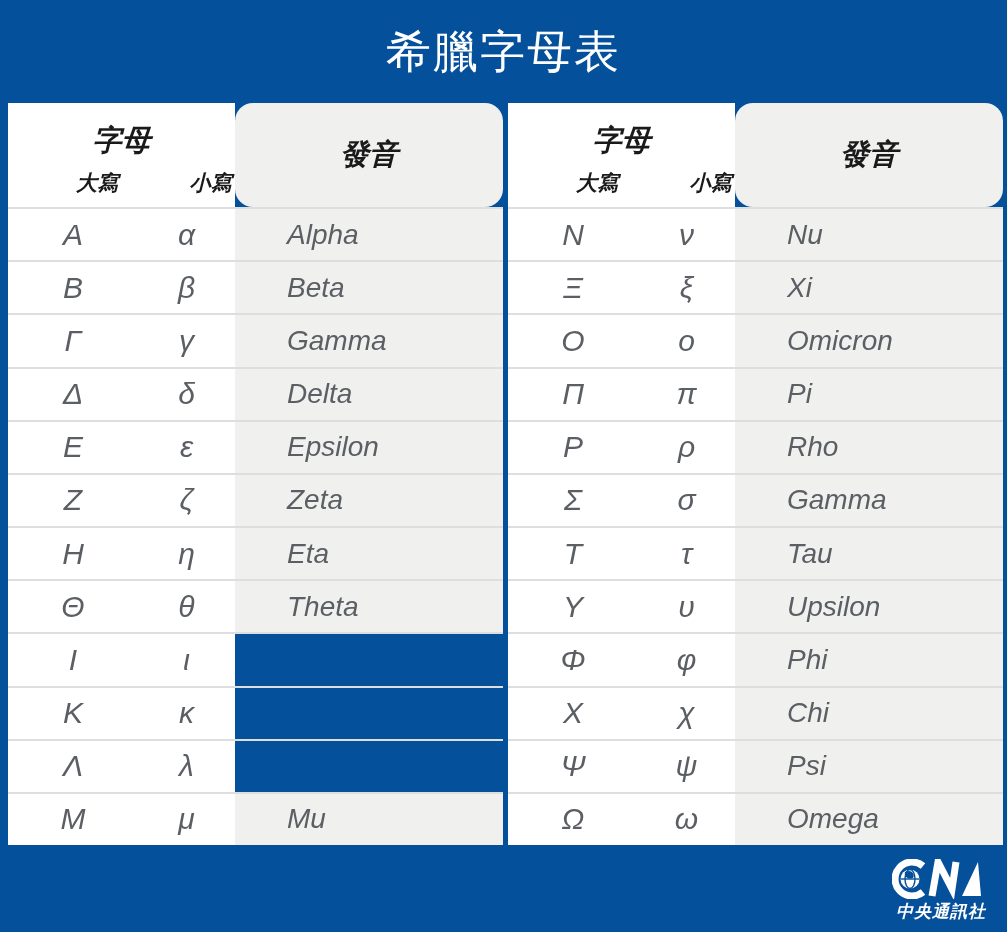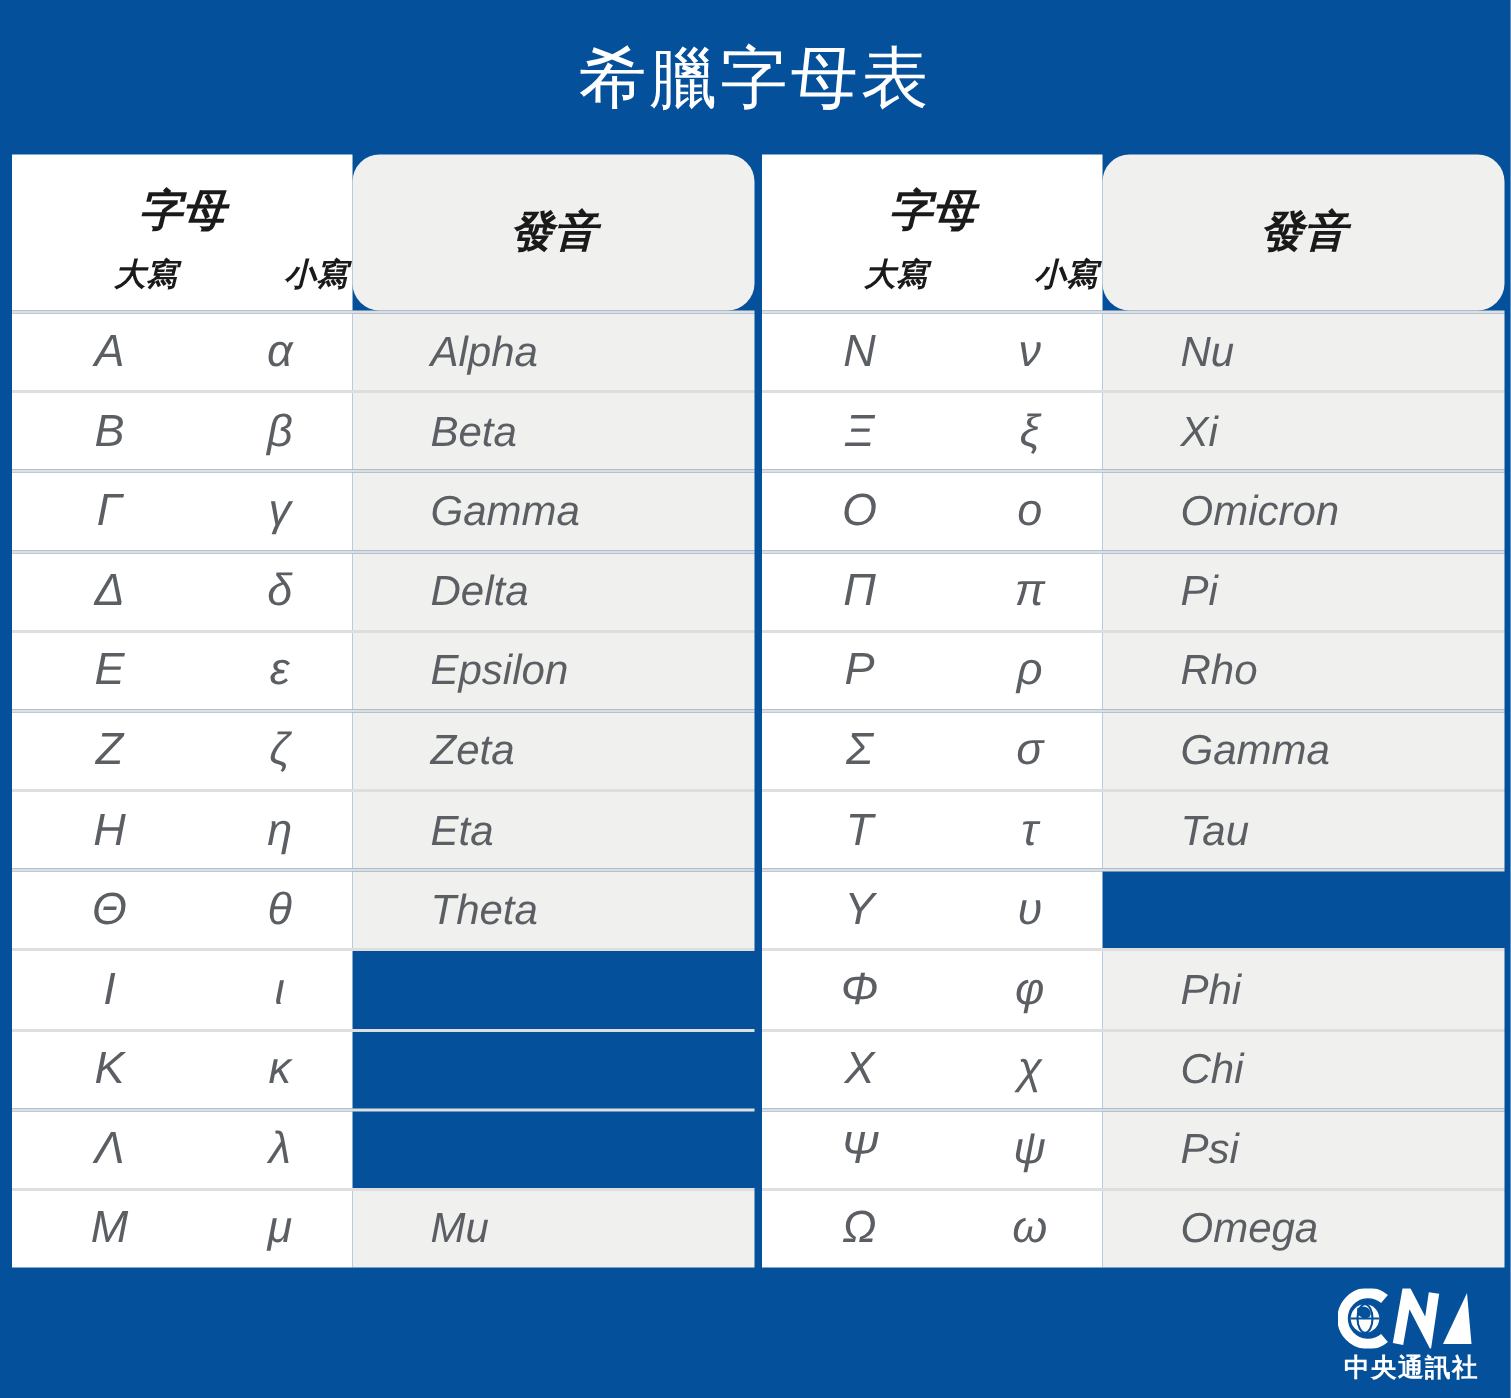--- a/index.html
+++ b/index.html
@@ -116,20 +116,21 @@
     padding-left: 52px;
     font-size: 28px;
   }
   .logo {
     position: absolute;
     right: 14px;
     bottom: 9px;
     width: 104px;
     text-align: center;
     color: #ffffff;
+    font-style: italic;
   }
   .logo svg { display: block; margin: 0 auto; }
   .logo-caption {
     font-size: 17px;
     font-weight: 700;
     letter-spacing: 1px;
     margin-top: 1px;
     white-space: nowrap;
   }
 </style>
@@ -256,20 +257,21 @@
         <div class="cell pron">Gamma</div>
       </div>
       <div class="row">
         <div class="cell upper">Τ</div>
         <div class="cell lower">τ</div>
         <div class="cell pron">Tau</div>
       </div>
       <div class="row">
         <div class="cell upper">Υ</div>
         <div class="cell lower">υ</div>
+        <div class="cell pron">Upsilon</div>
       </div>
       <div class="row">
         <div class="cell upper">Φ</div>
         <div class="cell lower">φ</div>
         <div class="cell pron">Phi</div>
       </div>
       <div class="row">
         <div class="cell upper">Χ</div>
         <div class="cell lower">χ</div>
         <div class="cell pron">Chi</div>

